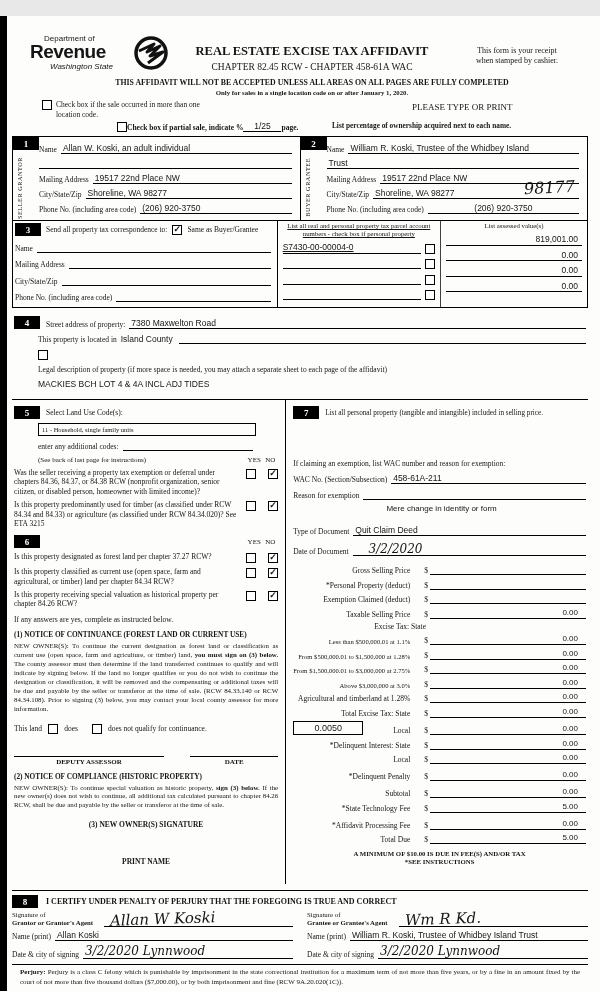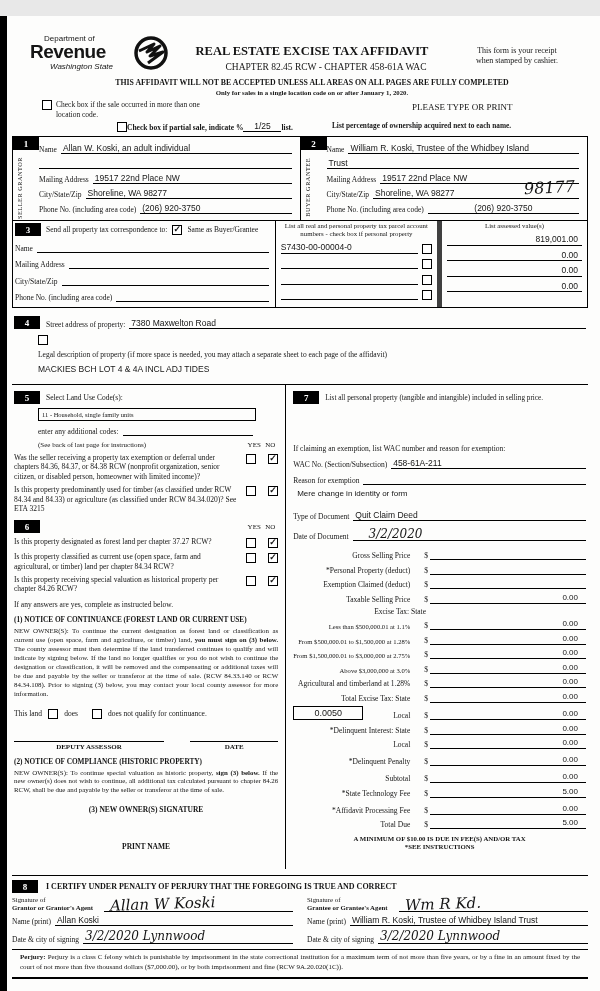--- a/index.html
+++ b/index.html
@@ -19,41 +19,41 @@
   .flabel{padding-right:4px;white-space:nowrap;}
   .fline{flex:1;border-bottom:1px solid #000;font-size:8.5px;padding:0 2px;min-height:10px;position:relative;}
   
   .hdr{position:relative;height:100px;}
   .logo{position:absolute;left:18px;top:12px;width:140px;}
   .logo .l1{font-size:8px;font-family:"Liberation Sans",sans-serif;margin-left:14px;}
   .logo .l2{font-size:19px;font-weight:bold;font-family:"Liberation Sans",sans-serif;letter-spacing:-0.5px;line-height:0.9;}
   .logo .l3{font-size:8px;font-style:italic;font-family:"Liberation Sans",sans-serif;margin-left:20px;margin-top:2px;}
   .logoswoosh{position:absolute;left:104px;top:2px;}
   .htitle{position:absolute;left:150px;top:22px;width:300px;text-align:center;font-size:12.5px;font-weight:bold;}
-  .hchap{position:absolute;left:164px;top:40px;width:300px;text-align:center;font-size:9.5px;}
+  .hchap{position:absolute;left:150px;top:40px;width:300px;text-align:center;font-size:9.5px;}
   .hrcpt{position:absolute;left:440px;top:24px;width:130px;text-align:center;font-size:8px;line-height:1.3;}
   .hwarn{position:absolute;left:60px;top:56px;width:480px;text-align:center;font-size:7.8px;font-weight:bold;}
   .honly{position:absolute;left:60px;top:67px;width:480px;text-align:center;font-size:6.8px;font-weight:bold;}
   .hmulti{position:absolute;left:30px;top:78px;width:200px;display:flex;gap:4px;line-height:1.3;}
   .hplease{position:absolute;left:400px;top:80px;width:170px;font-size:9px;}
   .hpartial{position:absolute;left:105px;top:99px;display:flex;align-items:flex-end;gap:0;}
   .hown{position:absolute;left:320px;top:99px;font-weight:bold;font-size:7.3px;}
   
   .s12{display:flex;border:1px solid #000;margin-top:14px;}
   .half{flex:1;position:relative;padding:2px 8px 6px 26px;}
   .half.l{border-right:1px solid #000;}
   .half .nbc{position:absolute;left:0;top:0;}
   .vlabel{position:absolute;left:3px;top:18px;bottom:0;display:flex;align-items:center;}
   .vtxt{writing-mode:vertical-rl;transform:rotate(180deg);font-size:6.3px;letter-spacing:0.5px;line-height:1.4;text-align:center;}
   .half .frow{margin-top:4px;}
   .hw98{position:absolute;right:4px;top:-10px;font-size:16px;transform:rotate(-3deg);}
   
   .s3{display:flex;border:1px solid #000;border-top:none;}
   .s3l{width:47%;border-right:1px solid #000;padding:2px 6px 5px 2px;position:relative;}
-  .s3m{width:28%;border-right:5px solid #404040;padding:1px 5px 5px 5px;}
+  .s3m{width:28%;border-right:1px solid #404040;padding:1px 5px 5px 5px;text-decoration:underline;}
   .s3r{width:25%;padding:1px 5px 5px 5px;}
   .s3head{font-size:6.8px;text-align:center;line-height:1.2;}
   .s3l .top{display:flex;align-items:center;gap:5px;}
   .s3l .frow{margin-top:5.5px;}
   .prow{display:flex;align-items:flex-end;gap:4px;margin-top:4px;}
   .pline{flex:1;border-bottom:1px solid #000;font-size:8.5px;min-height:10.5px;}
   .vval{border-bottom:1px solid #000;text-align:right;font-size:8.5px;min-height:10.5px;margin-top:4px;padding-right:4px;}
   
   .s4{padding:4px 2px 2px 2px;}
   .s4 .frow{margin-top:4px;}
@@ -137,21 +137,21 @@
       <div class="honly">Only for sales in a single location code on or after January 1, 2020.</div>
       <div class="hmulti">
         <span class="cb"></span>
         <span style="width:150px;">Check box if the sale occurred in more than one location code.</span>
       </div>
       <div class="hplease">PLEASE TYPE OR PRINT</div>
       <div class="hpartial">
         <span class="cb"></span>
         <span class="b">Check box if partial sale, indicate %</span>
         <span class="fline sans" style="min-width:34px;flex:none;text-align:center;">1/25</span>
-        <span class="b">list.</span>
+        <span class="b">page.</span>
       </div>
       <div class="hown">List percentage of ownership acquired next to each name.</div>
     </div>
 
     <div class="s12">
       <div class="half l">
         <span class="nb nbc">1</span>
         <div class="vlabel">
           <span class="vtxt"><span>SELLER</span> <span>GRANTOR</span></span>
         </div>
@@ -254,20 +254,25 @@
         <div class="vval sans">0.00</div>
         <div class="vval sans">0.00</div>
       </div>
     </div>
 
     <div class="s4">
       <div class="frow">
           <span class="nb" style="margin-right:6px;">4</span>
         <span class="flabel">Street address of property:</span>
         <span class="fline sans">7380 Maxwelton Road</span>
+        </div>
+      <div class="frow" style="padding-left:24px;">
+          <span class="flabel">This property is located in</span>
+        <span class="sans" style="font-size:8.5px;padding-right:6px;">Island County</span>
+        <span class="fline"></span>
         </div>
       <div class="seg">
         <span class="cb"></span>
       </div>
       <div class="legal">Legal description of property (if more space is needed, you may attach a separate sheet to each page of the affidavit)</div>
       <div class="legalval sans">MACKIES BCH LOT 4 &amp; 4A INCL ADJ TIDES</div>
     </div>
 
     <div class="cols">
 
@@ -361,21 +366,21 @@
         <div class="spacer40"></div>
         <div>If claiming an exemption, list WAC number and reason for exemption:</div>
         <div class="r7row">
             <span class="flabel">WAC No. (Section/Subsection)</span>
           <span class="fline sans">458-61A-211</span>
           </div>
         <div class="r7row">
             <span class="flabel">Reason for exemption</span>
           <span class="fline"></span>
           </div>
-        <div class="sans" style="font-size:8px;margin-top:4px;padding-left:4px;">Mere change in identity or form</div>
+        <div class="sans" style="font-size:8px;margin-top:4px;padding-left:4px;text-align:center;">Mere change in identity or form</div>
         <div class="r7row" style="margin-top:12px;">
             <span class="flabel">Type of Document</span>
           <span class="fline sans">Quit Claim Deed</span>
           </div>
         <div class="r7row" style="margin-top:6px;">
             <span class="flabel">Date of Document</span>
           <span class="fline" style="height:13px;"><span class="hw" style="font-size:12px;padding-left:14px;">3/2/2020</span></span>
           </div>
 
         <div style="margin-top:8px;">

